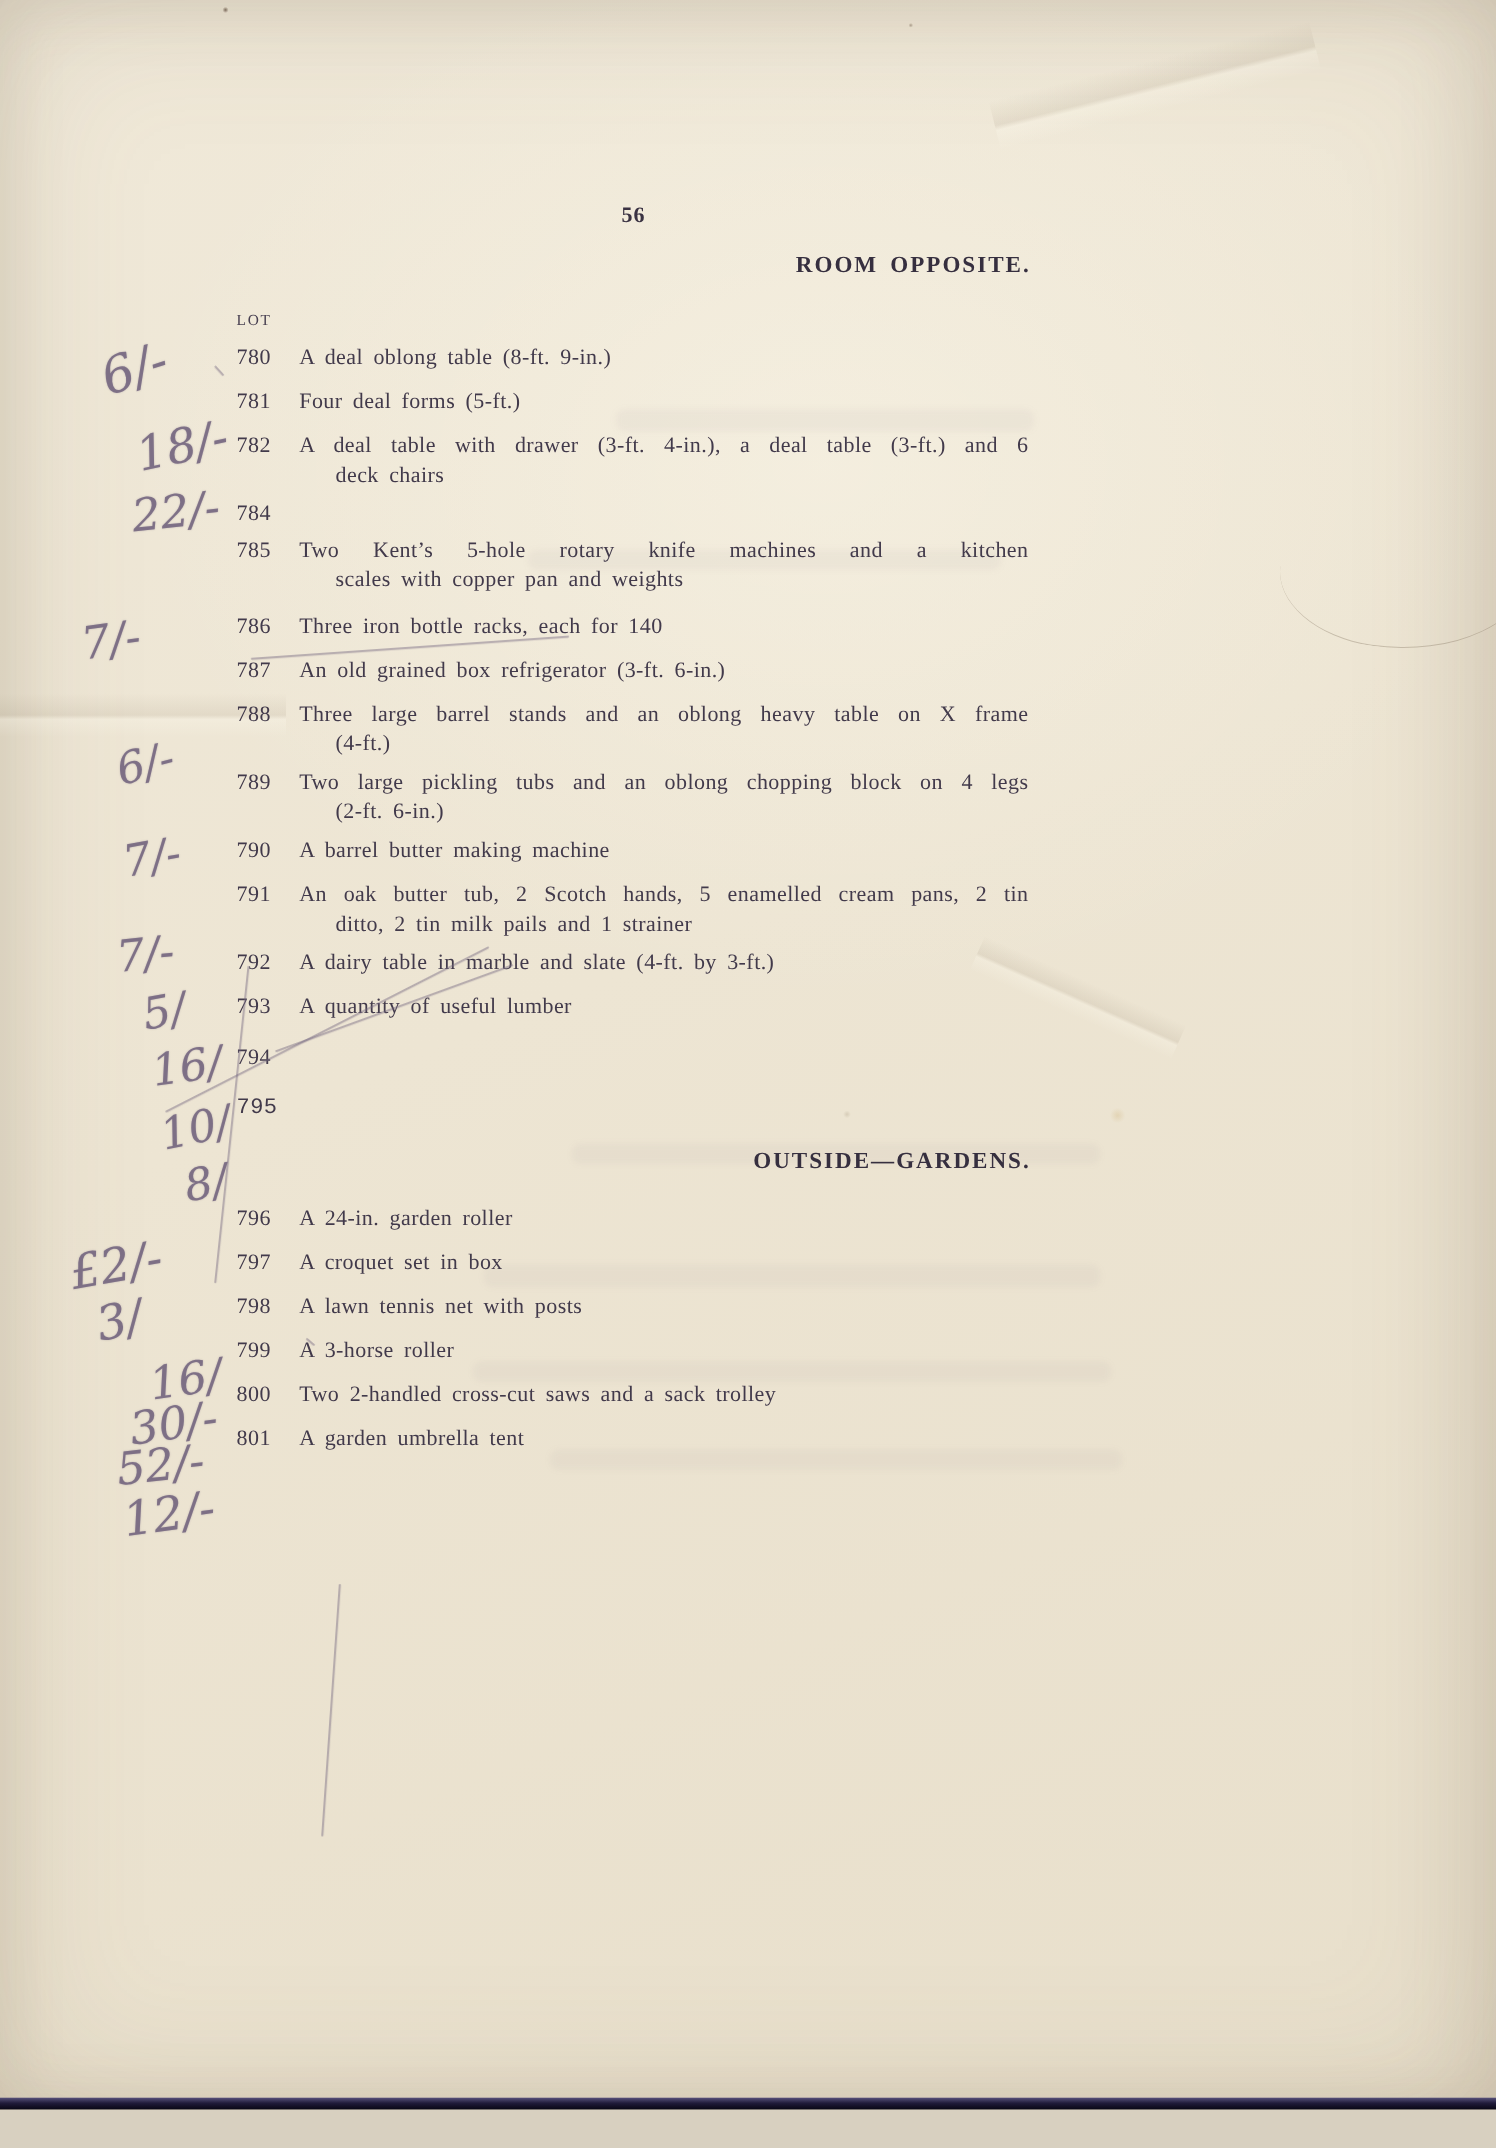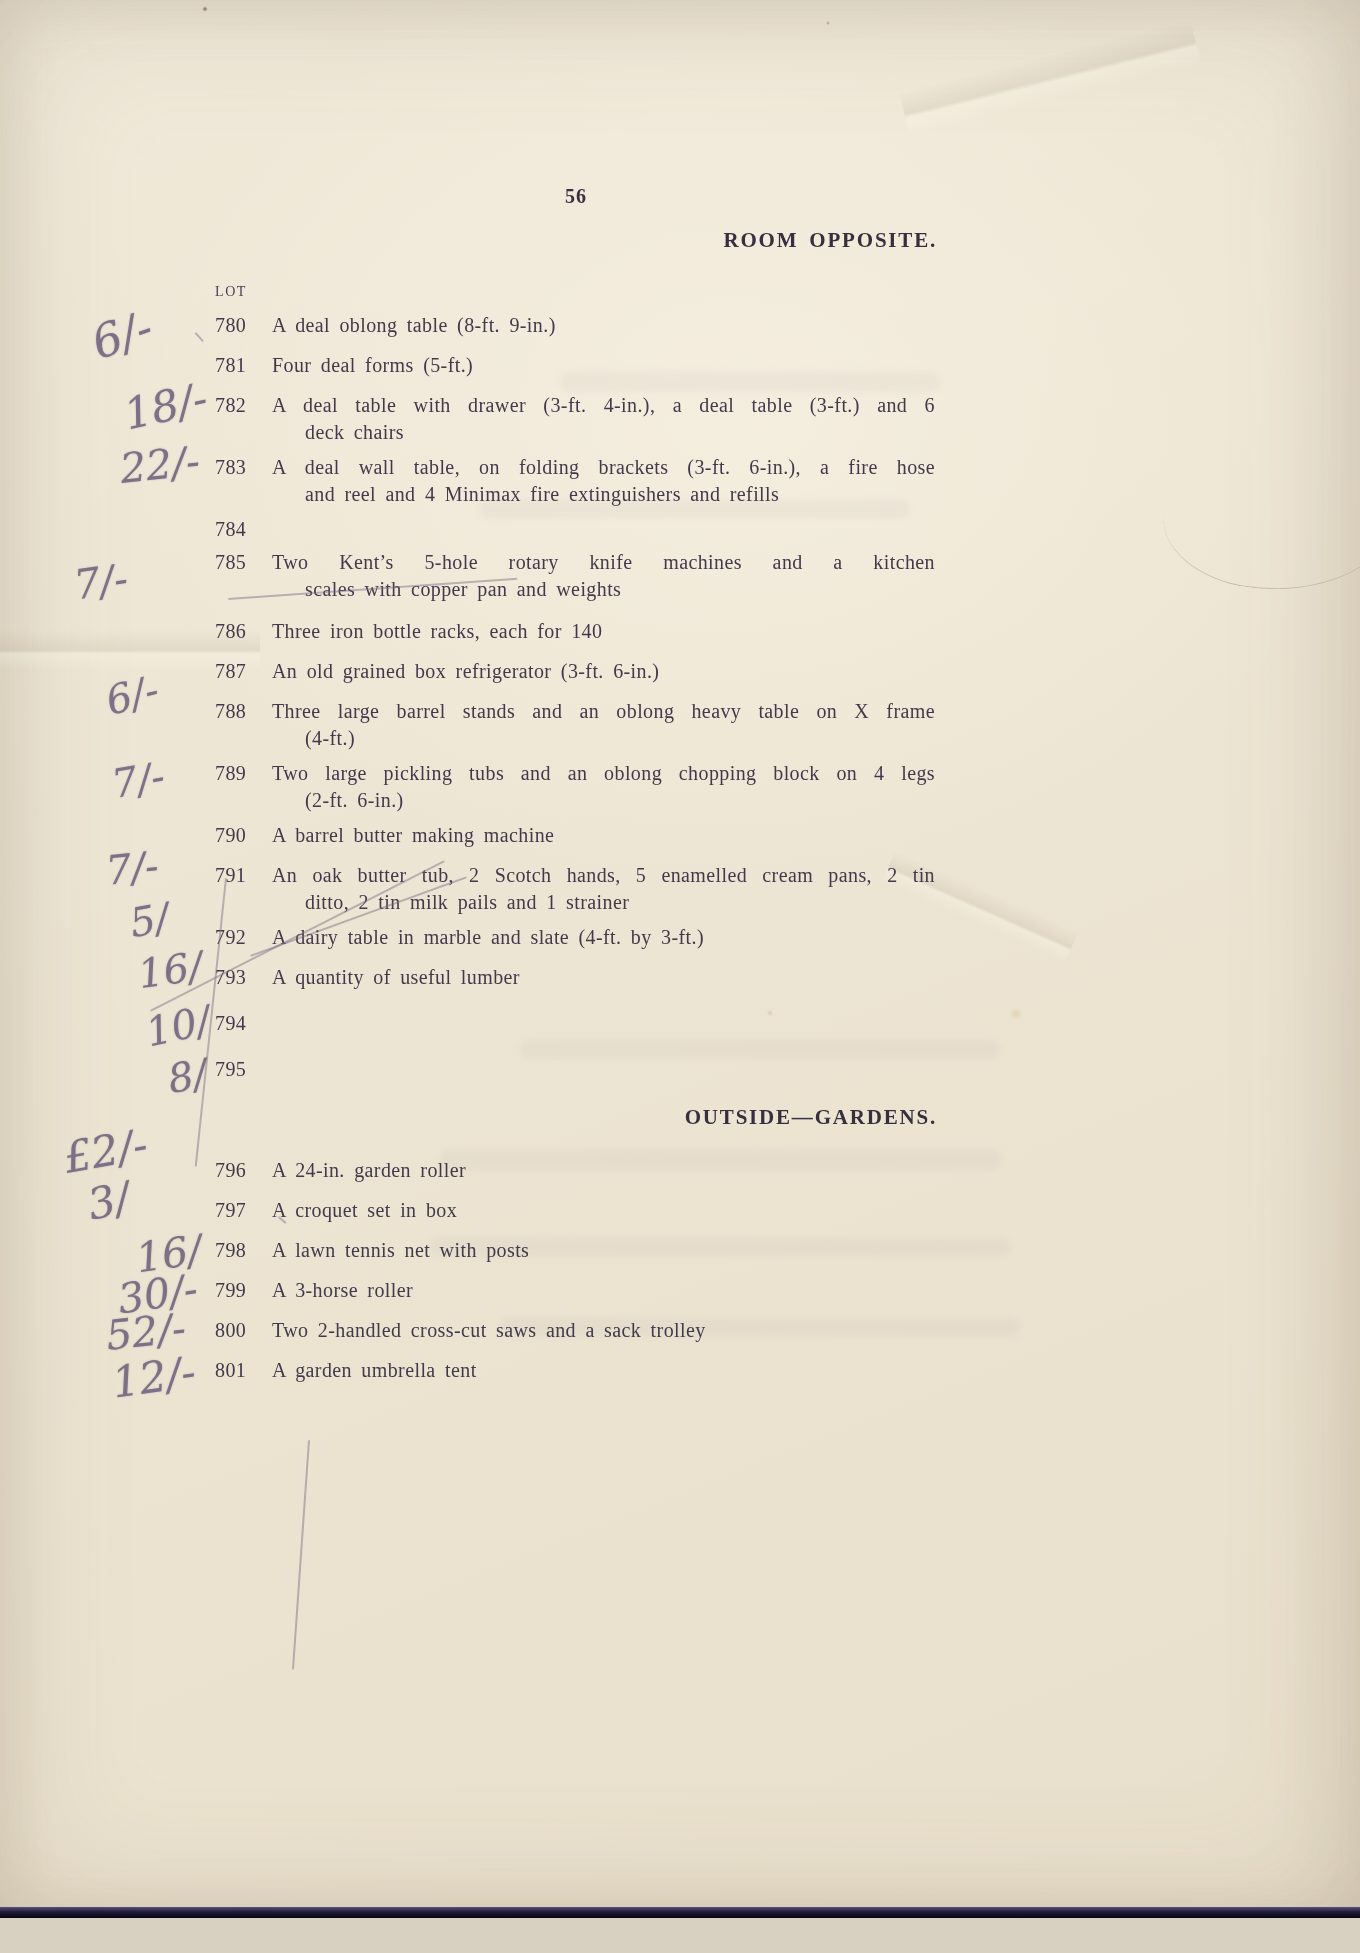--- a/index.html
+++ b/index.html
@@ -103,27 +103,20 @@
     </div>
 
     <div class="lot-row m2">
       <div class="lot-num">782</div>
       <div class="lot-desc">
         <div class="ln just">A deal table with drawer (3-ft. 4-in.), a deal table (3-ft.) and 6</div>
         <div class="ln cont">deck chairs</div>
       </div>
     </div>
 
-    <div class="lot-row m2">
-      <div class="lot-num">783</div>
-      <div class="lot-desc">
-        <div class="ln just">A deal wall table, on folding brackets (3-ft. 6-in.), a fire hose</div>
-        <div class="ln cont">and reel and 4 Minimax fire extinguishers and refills</div>
-      </div>
-    </div>
 
     <div class="lot-row" style="margin-bottom:6px;">
       <div class="lot-num">784</div>
       <div class="lot-desc"></div>
     </div>
 
 
     <div class="lot-row" style="margin-bottom:15px;">
       <div class="lot-num">785</div>
       <div class="lot-desc">
@@ -189,21 +182,21 @@
       <div class="lot-desc">
         <div class="ln">A quantity of useful lumber</div>
       </div>
     </div>
 
     <div class="lot-row" style="margin-bottom:19px;">
       <div class="lot-num">794</div>
       <div class="lot-desc"></div>
     </div>
 
-    <div class="lot-row" style="margin-bottom:4px;">
+    <div class="lot-row" style="margin-bottom:4px;font-family:Liberation Mono, monospace;">
       <div class="lot-num">795</div>
       <div class="lot-desc"></div>
     </div>
 
     <div class="sec-title mid">OUTSIDE—GARDENS.</div>
 
     <div class="lot-row">
       <div class="lot-num">796</div>
       <div class="lot-desc">
         <div class="ln">A 24-in. garden roller</div>

